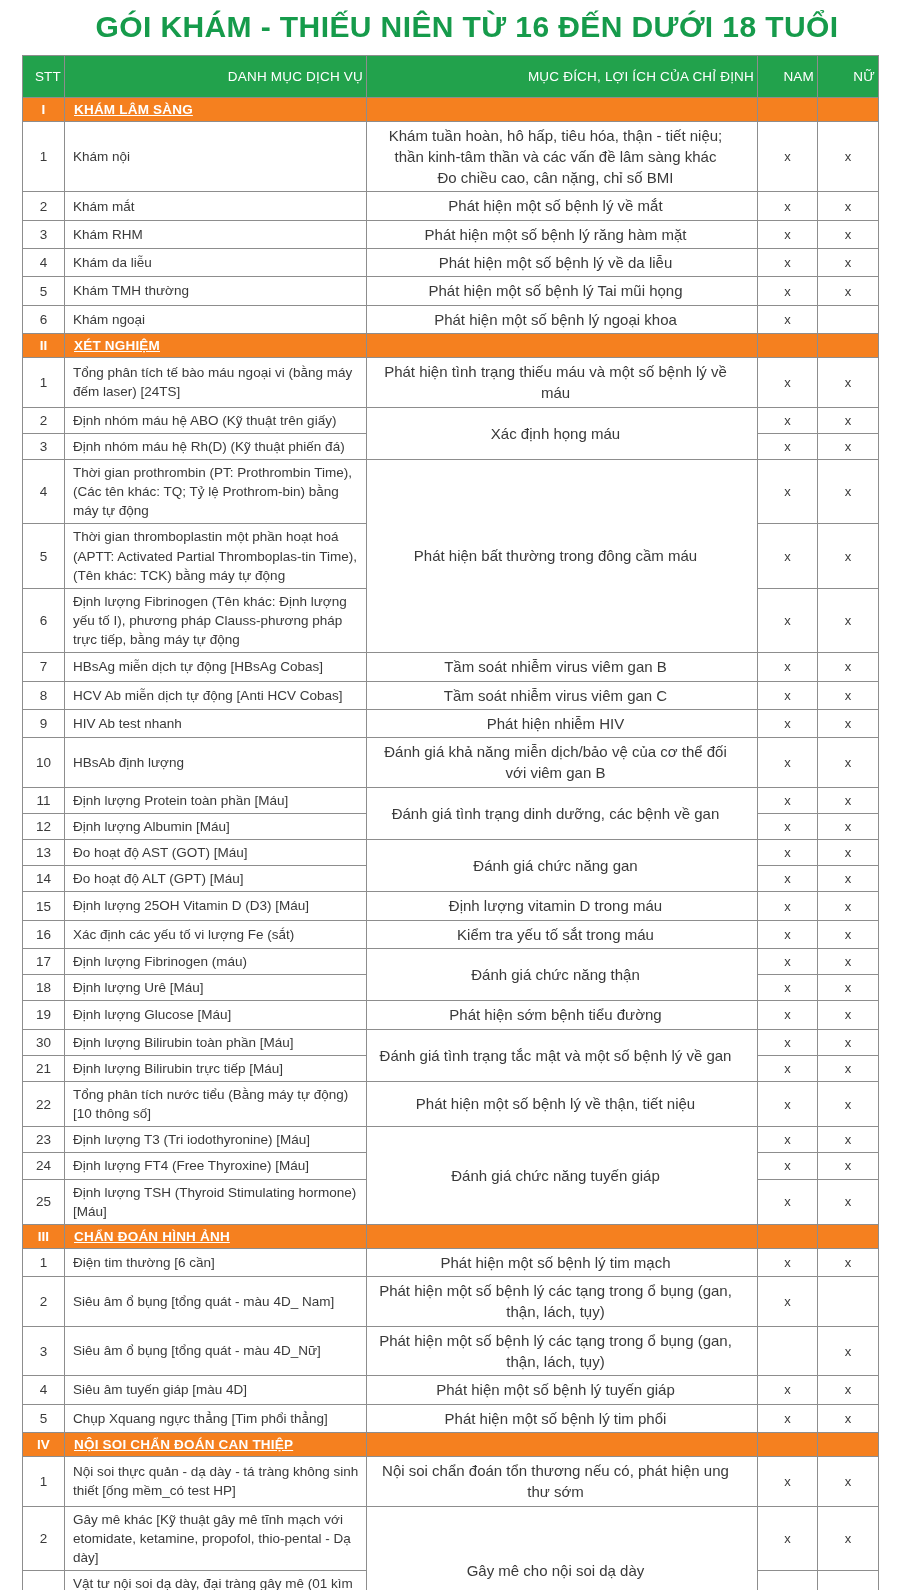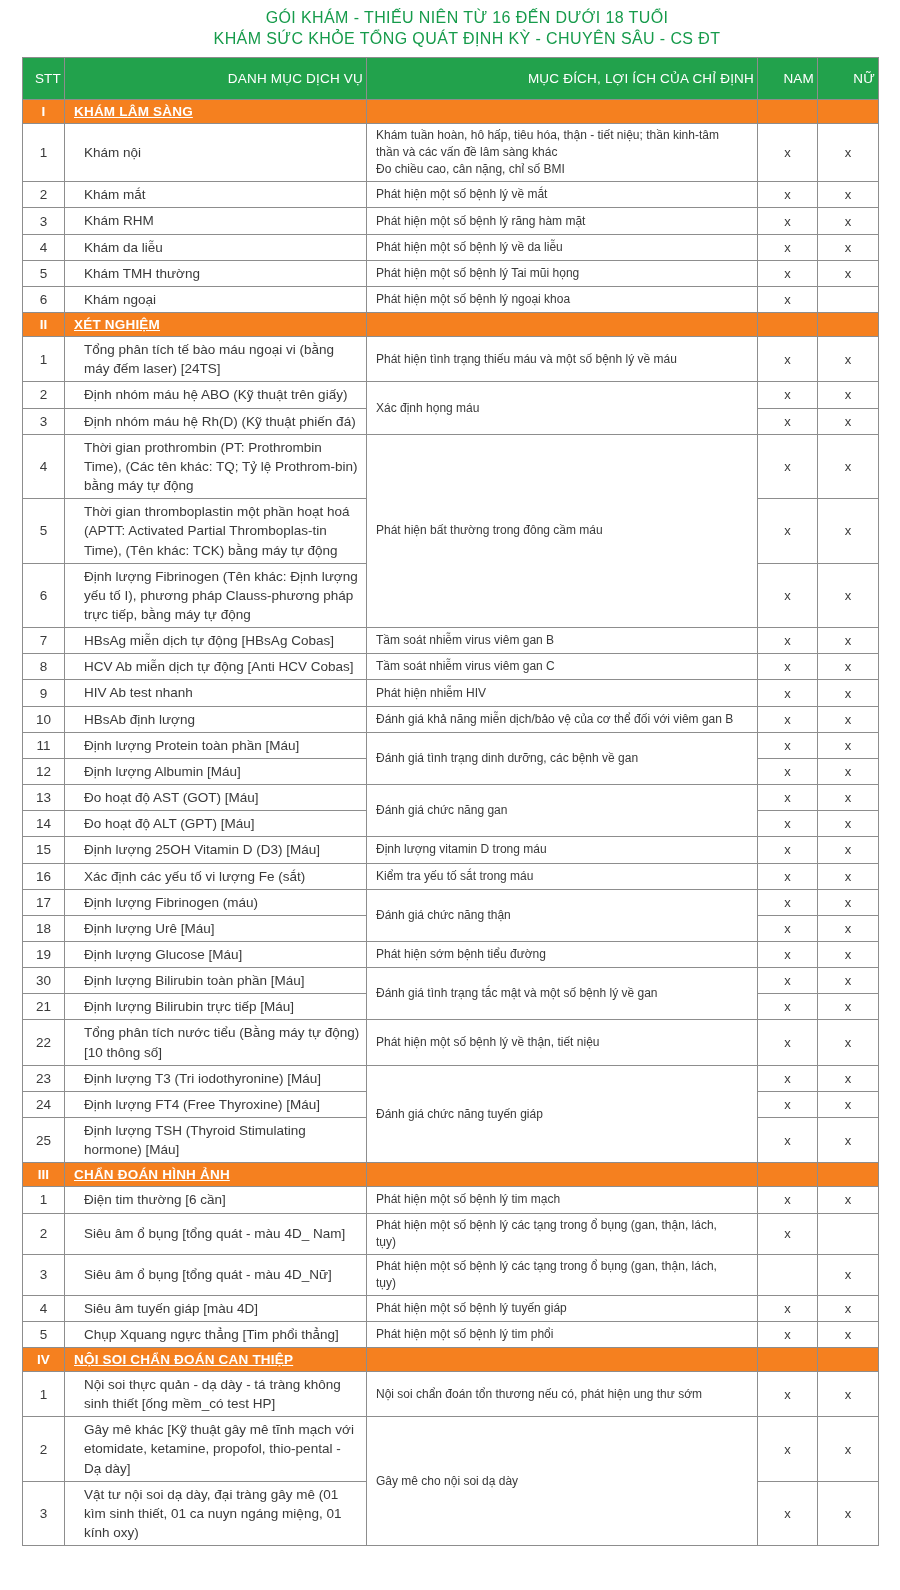--- a/index.html
+++ b/index.html
@@ -8,45 +8,44 @@
     --title-green:#169B4B;
     --footer-green:#22A24C;
     --border:#8D8D8D;
     --text:#3A3A3A;
   }
   *{box-sizing:border-box;}
   html,body{margin:0;padding:0;background:#ffffff;}
   body{width:900px;font-family:"Liberation Sans","DejaVu Sans",sans-serif;color:var(--text);}
   .page{width:900px;min-height:1590px;background:#fff;}
   .title-block{padding-top:7px;text-align:center;line-height:1.32;}
-  .title-line{color:var(--title-green);font-weight:normal;font-size:16px;letter-spacing:0.4px;margin-left:34px;}
+  .title-line{color:var(--title-green);font-weight:bold;font-size:30px;letter-spacing:0.4px;margin-left:34px;}
   table.pkg{border-collapse:collapse;table-layout:fixed;width:856px;margin:8px 22px 0 22px;border:1px solid #6F6F6F;}
   table.pkg th, table.pkg td{border:1px solid var(--border);vertical-align:middle;}
   table.pkg th{
     background:var(--green);color:#fff;font-weight:normal;font-size:13.5px;
     text-align:right;padding:13px 3px;letter-spacing:0.2px;
   }
   tr.sec td{background:var(--orange);color:#fff;font-weight:bold;font-size:13.5px;padding:4px 4px;}
   tr.sec td.sec-num{text-align:center;}
   tr.sec td.sec-title{text-align:left;padding-left:9px;letter-spacing:0.2px;text-decoration:underline;}
   td.stt{text-align:center;font-size:13.5px;padding:2px;}
-  td.service{font-size:13.5px;text-align:left;padding:3px 6px 3px 19px;line-height:1.42;}
-  td.purpose{font-size:12px;text-align:left;padding:3px 22px 3px 9px;line-height:1.42;white-space:pre-line;}
+  td.service{font-size:13.5px;text-align:left;padding:3px 6px 3px 8px;line-height:1.42;}
+  td.purpose{font-size:15px;text-align:center;padding:3px 22px 3px 9px;line-height:1.42;white-space:pre-line;}
   td.mark{text-align:center;font-size:13px;padding:2px;}
   table.pkg tbody tr{min-height:23px;}
   table.pkg tbody td{height:23px;}
 </style>
 </head>
 <body>
 
 <div class="page">
 
   <div class="title-block">
     <div class="title-line">GÓI KHÁM - THIẾU NIÊN TỪ 16 ĐẾN DƯỚI 18 TUỔI</div>
-    <div class="title-line">KHÁM SỨC KHỎE TỔNG QUÁT ĐỊNH KỲ - CHUYÊN SÂU - CS ĐT</div>
   </div>
 
   <table class="pkg">
     <colgroup>
       <col style="width:42px">
       <col style="width:302px">
       <col style="width:391px">
       <col style="width:60px">
       <col style="width:61px">
     </colgroup>

